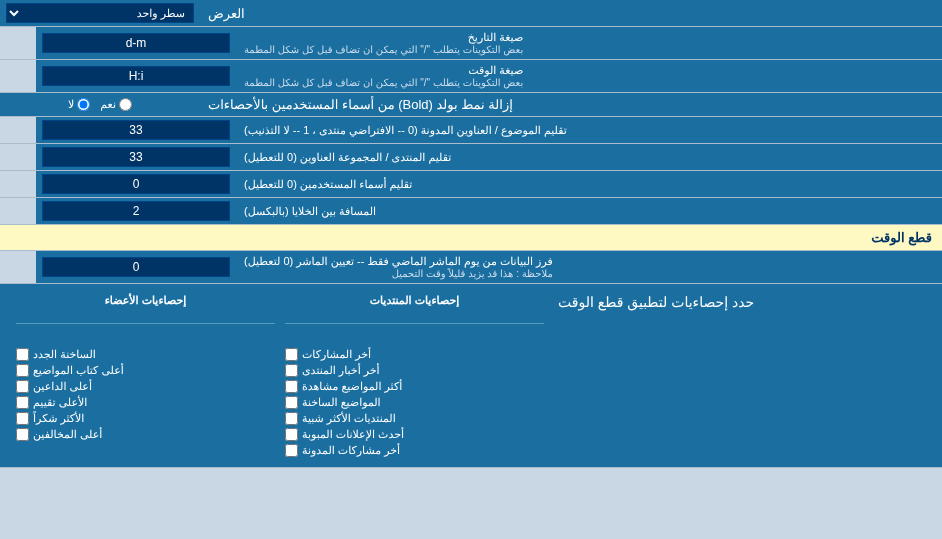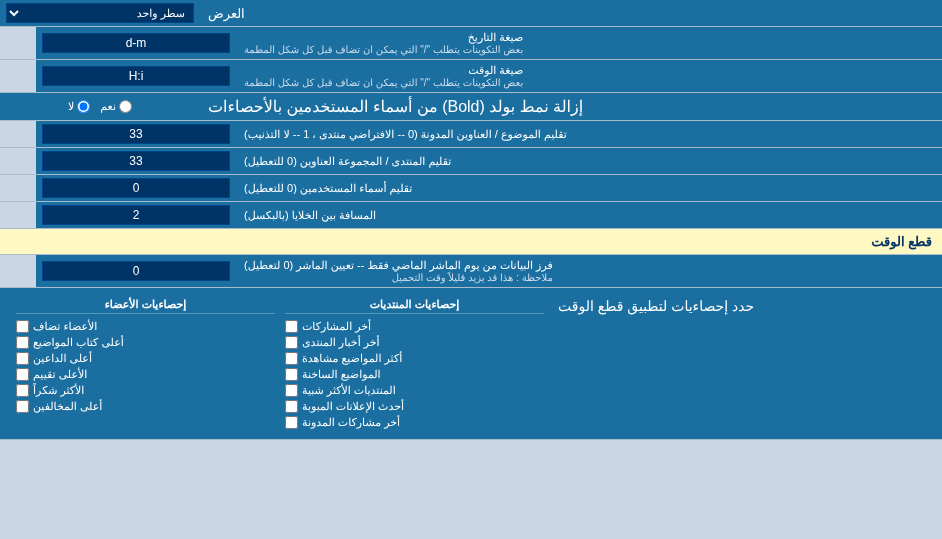--- a/index.html
+++ b/index.html
@@ -108,21 +108,21 @@
       display: flex;
       width: 100%;
       border-bottom: 1px solid #aabbcc;
       background: #1a6ea0;
     }
     .radio-row-label {
       flex: 1;
       padding: 4px 8px;
       color: #fff;
       text-align: right;
-      font-size: 16px;
+      font-size: 13px;
       display: flex;
       align-items: center;
       justify-content: flex-end;
     }
     .radio-row-options {
       min-width: 200px;
       width: 200px;
       display: flex;
       align-items: center;
       justify-content: center;
@@ -148,22 +148,22 @@
       display: flex;
       flex-direction: column;
       gap: 3px;
     }
     .checkbox-col-header {
       color: #fff;
       font-size: 11px;
       font-weight: bold;
       text-align: center;
       border-bottom: 1px solid #5599bb;
-      padding-bottom: 2px;
-      margin-bottom: 3px;
+      padding-bottom: 16px;
+      margin-bottom: 21px;
     }
     .checkbox-item {
       display: flex;
       align-items: center;
       gap: 4px;
       color: #fff;
       font-size: 11px;
       justify-content: flex-end;
       direction: rtl;
     }
@@ -306,21 +306,21 @@
           </div>
           <div class="checkbox-item">
             <span>أخر مشاركات المدونة</span>
             <input type="checkbox" style="">
           </div>
         </div>
 
         <div class="checkbox-col">
           <div class="checkbox-col-header">إحصاءيات الأعضاء</div>
           <div class="checkbox-item">
-            <span>الأعضاء تضاف</span>
+            <span>الساخنة الجدد</span>
             <input type="checkbox" style="">
           </div>
           <div class="checkbox-item">
             <span>أعلى كتاب المواضيع</span>
             <input type="checkbox" style="">
           </div>
           <div class="checkbox-item">
             <span>أعلى الداعين</span>
             <input type="checkbox" style="">
           </div>

